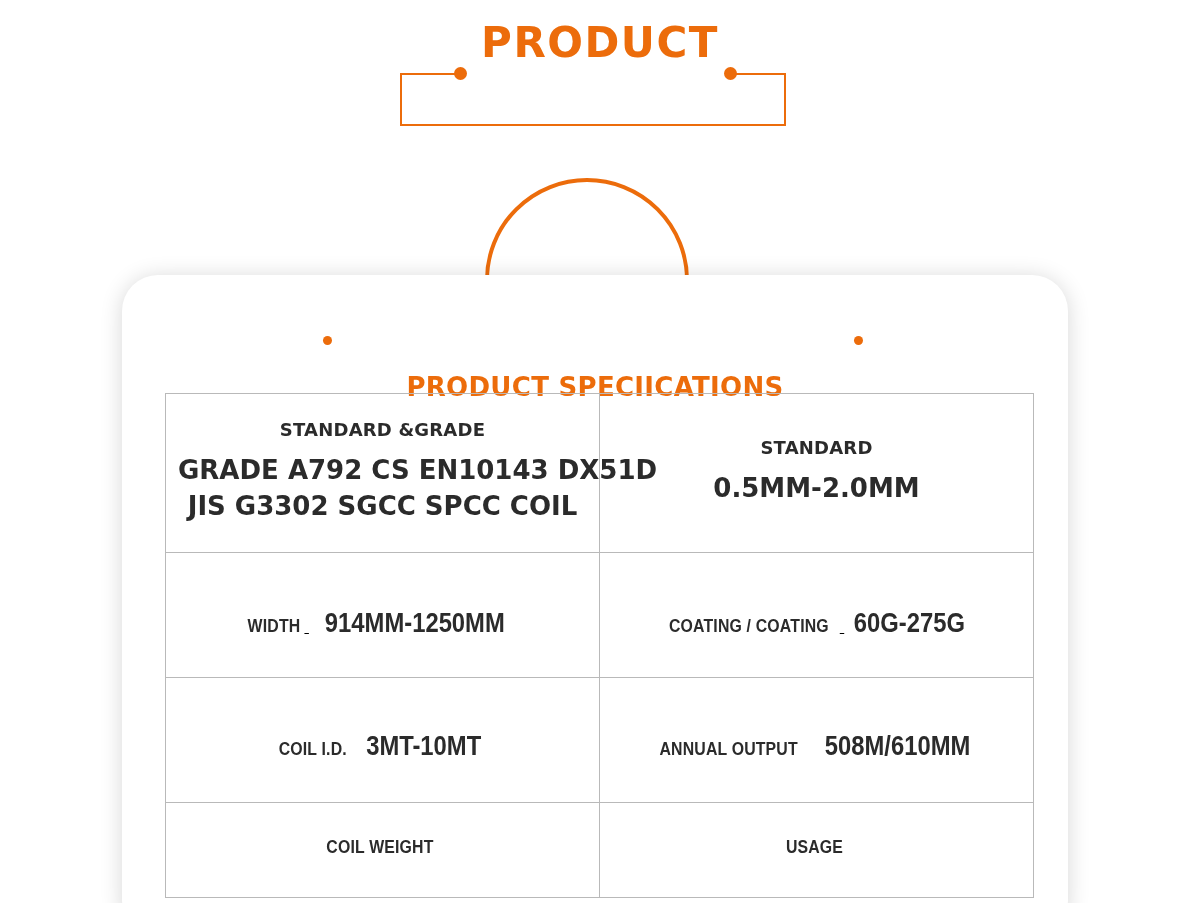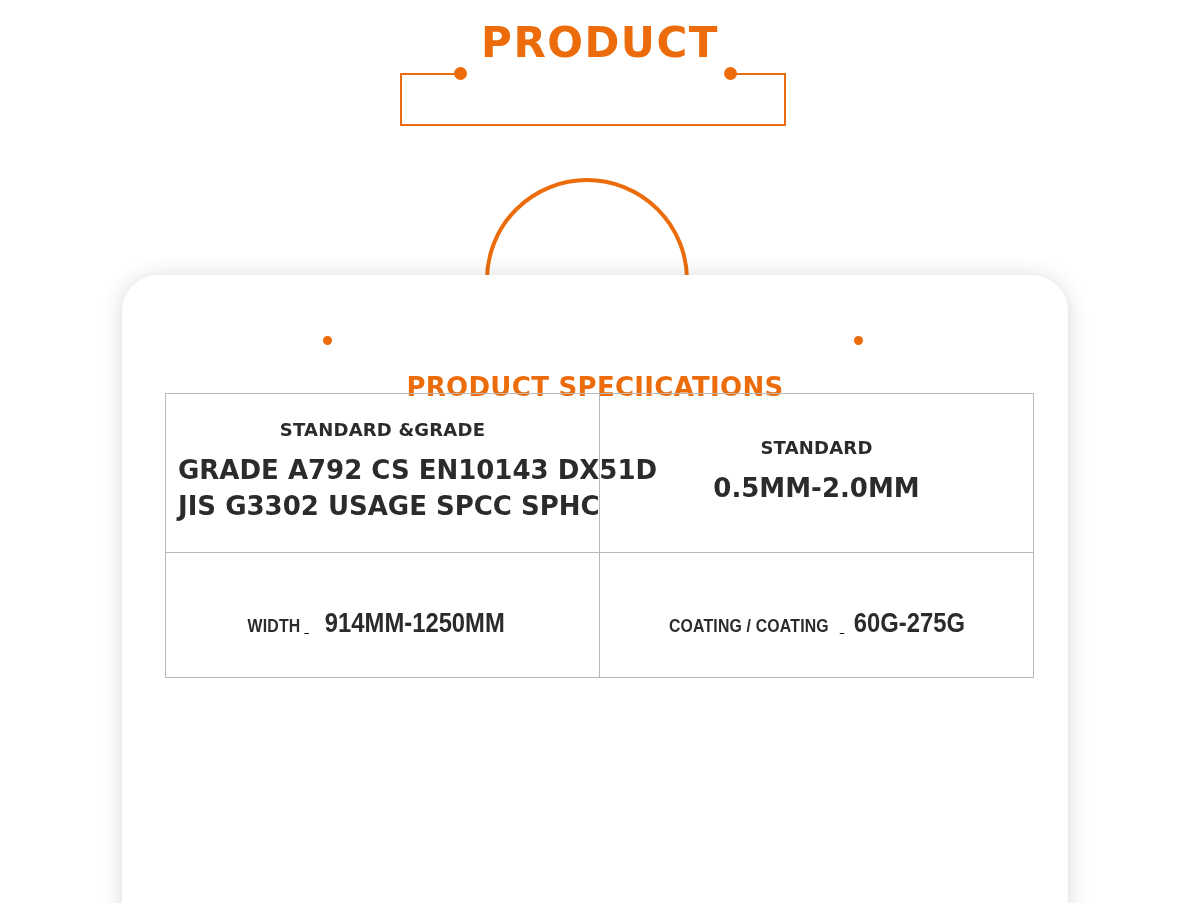--- a/index.html
+++ b/index.html
@@ -260,21 +260,21 @@
 
       <table class="spec-table">
         <tbody>
 
           <tr class="row-wide r1">
             <td>
               <div class="cell">
                 <div class="cell-label">STANDARD &amp;GRADE</div>
                 <div class="cell-value">
                   <span class="vline">GRADE A792 CS   EN10143 DX51D</span>
-                  <span class="vline">JIS G3302 USAGE   SPCC SPHC</span>
+                  <span class="vline">JIS G3302 SGCC   SPCC COIL</span>
                 </div>
               </div>
             </td>
             <td>
               <div class="cell">
                 <div class="cell-label">STANDARD</div>
                 <div class="cell-value">
                   <span class="vline">0.5MM-2.0MM</span>
                 </div>
               </div>
@@ -289,20 +289,48 @@
               </div>
             </td>
             <td>
               <div class="cell">
                 <div class="cell-label">COATING / COATING</div>
                 <div class="cell-value">60G-275G</div>
               </div>
             </td>
           </tr>
 
-
+          <tr class="row-narrow r3">
+            <td>
+              <div class="cell">
+                <div class="cell-label">COIL I.D.</div>
+                <div class="cell-value">3MT-10MT</div>
+              </div>
+            </td>
+            <td>
+              <div class="cell">
+                <div class="cell-label">ANNUAL OUTPUT</div>
+                <div class="cell-value">508M/610MM</div>
+              </div>
+            </td>
+          </tr>
+
+          <tr class="row-narrow r4">
+            <td>
+              <div class="cell">
+                <div class="cell-label">COIL WEIGHT</div>
+                <div class="cell-value"></div>
+              </div>
+            </td>
+            <td>
+              <div class="cell">
+                <div class="cell-label">USAGE</div>
+                <div class="cell-value"></div>
+              </div>
+            </td>
+          </tr>
         </tbody>
       </table>
 
     </div>
   </div>
 
 </div>
 
 </body></html>

